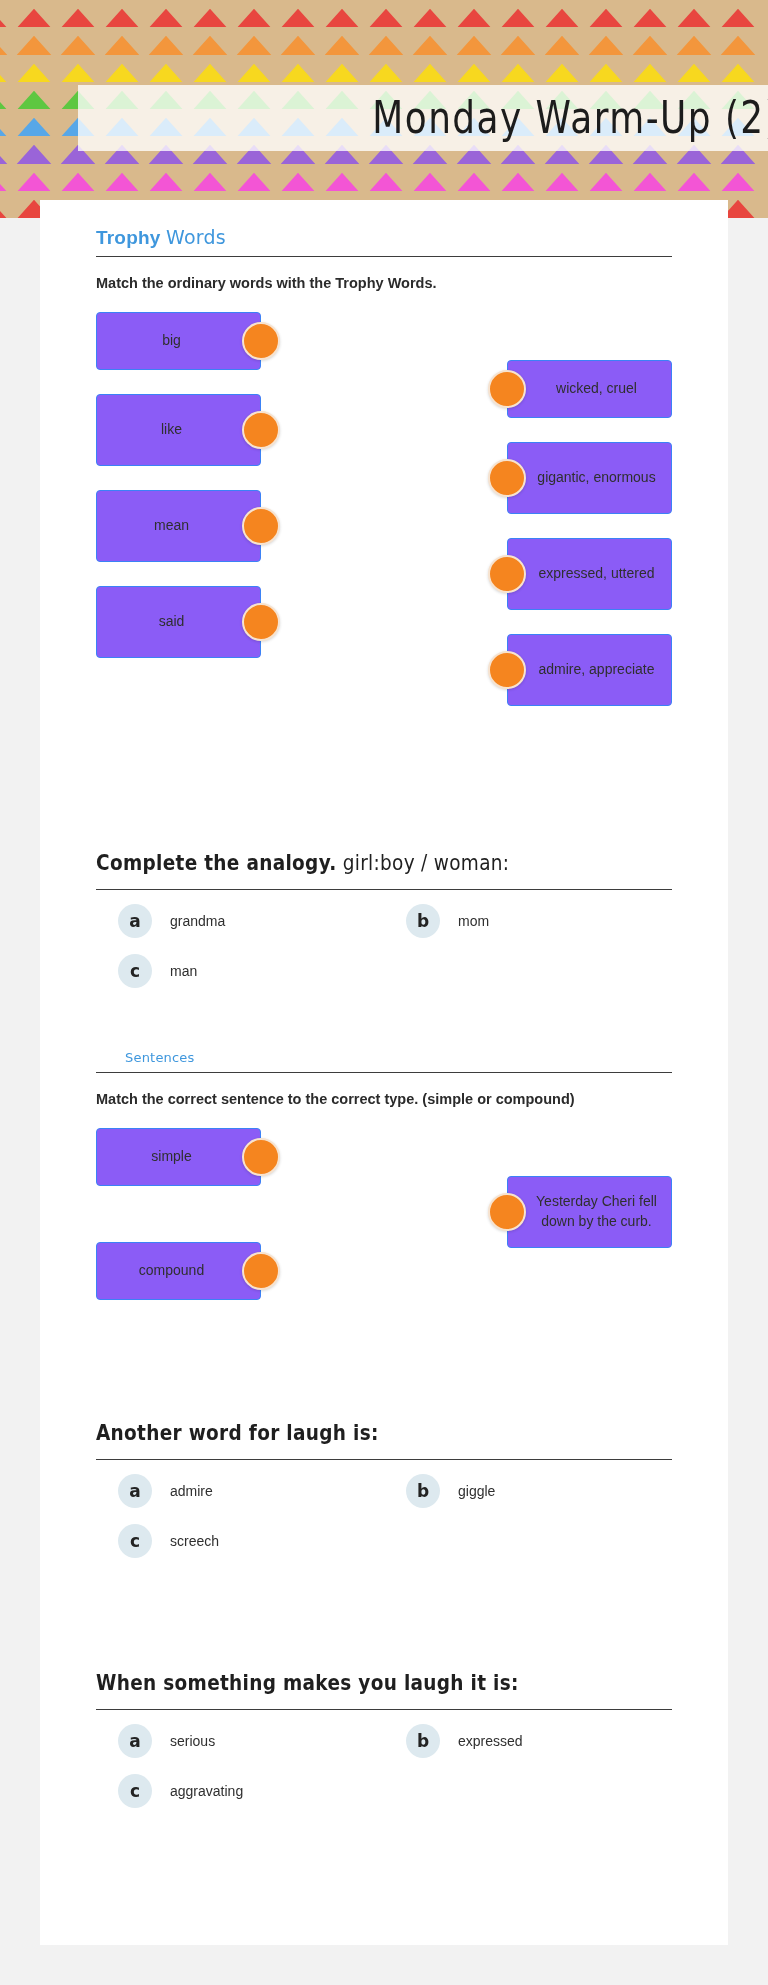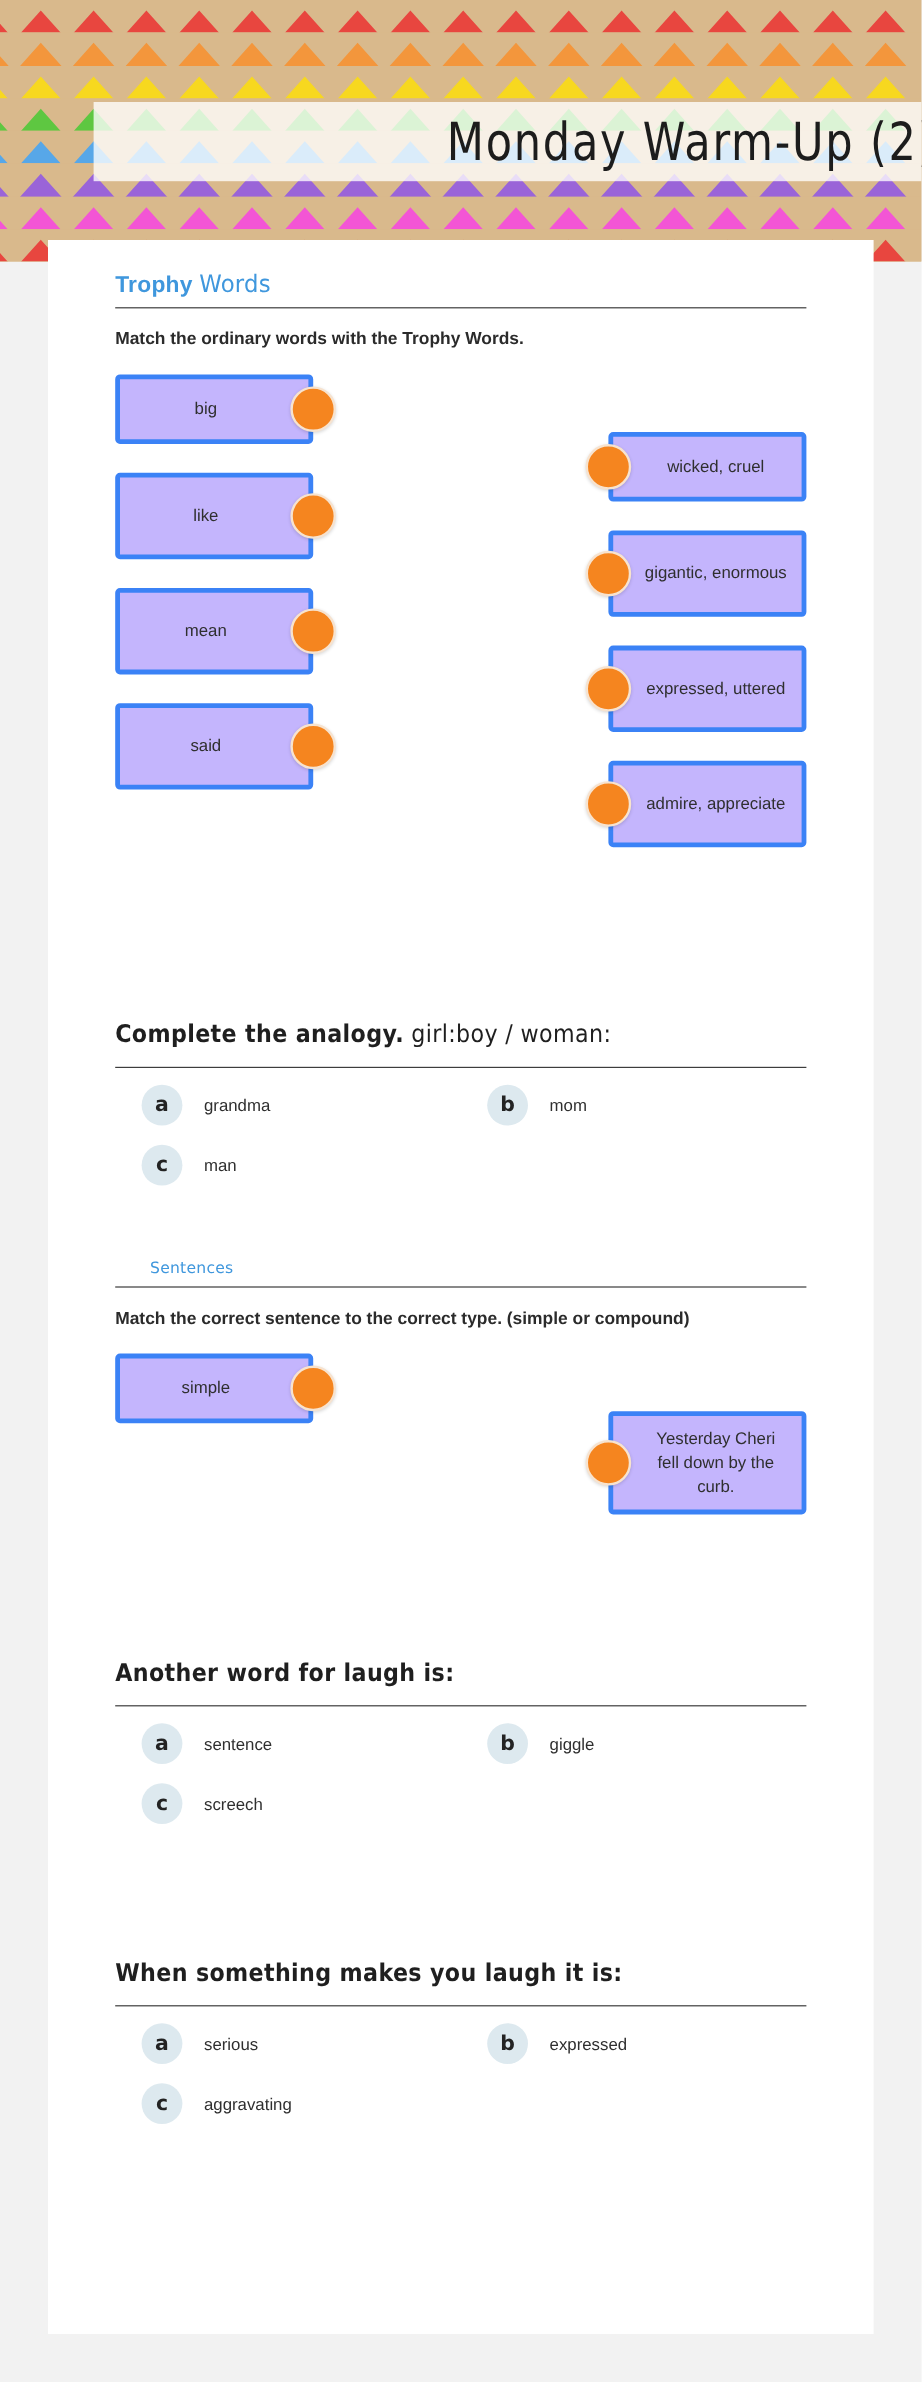--- a/index.html
+++ b/index.html
@@ -125,32 +125,32 @@
   }
   .match-col.left { align-items: flex-start; }
   .match-col.right { align-items: flex-end; margin-top: 48px; }
 
   .match-item {
     position: relative;
     width: 165px;
     margin-bottom: 24px;
   }
   .match-box {
-    border: 4px solid #3b82f6;
+    border: 1px solid #3b82f6;
     border-radius: 4px;
     min-height: 58px;
     display: flex;
     align-items: center;
     justify-content: center;
     text-align: center;
     font-size: 14px;
     color: #2f2f2f;
     line-height: 1.42;
     padding: 9px 12px;
-    background: #c4b5fd;
+    background: #8b5cf6;
   }
   .match-item.left-item .match-box { padding-right: 26px; }
   .match-item.right-item .match-box { padding-left: 26px; }
 
   .dot {
     position: absolute;
     top: 50%;
     width: 38px;
     height: 38px;
     margin-top: -19px;
@@ -360,20 +360,24 @@
     <div class="section-head handwrite">Sentences</div>
     <div class="rule"></div>
     <div class="instruction">Match the correct sentence to the correct type. (simple or compound)</div>
 
     <div class="match-grid">
       <div class="match-col left">
         <div class="match-item left-item" style="margin-bottom:56px;">
           <div class="match-box">simple</div>
           <div class="dot"></div>
         </div>
+        <div class="match-item left-item">
+          <div class="match-box">compound</div>
+          <div class="dot"></div>
+        </div>
       </div>
 
       <div class="match-col right">
         <div class="match-item right-item tall">
           <div class="match-box">Yesterday Cheri fell down by the curb.</div>
           <div class="dot"></div>
         </div>
       </div>
     </div>
   </div>
@@ -381,21 +385,21 @@
   <div class="spacer-md"></div>
 
   <div class="qblock">
     <div class="qtitle">
       <span class="q-main">Another word for laugh is:</span>
     </div>
     <div class="qrule"></div>
     <div class="options">
       <div class="option">
         <div class="opt-bullet">a</div>
-        <div class="opt-label">sentence</div>
+        <div class="opt-label">admire</div>
       </div>
       <div class="option">
         <div class="opt-bullet">b</div>
         <div class="opt-label">giggle</div>
       </div>
       <div class="option">
         <div class="opt-bullet">c</div>
         <div class="opt-label">screech</div>
       </div>
     </div>

